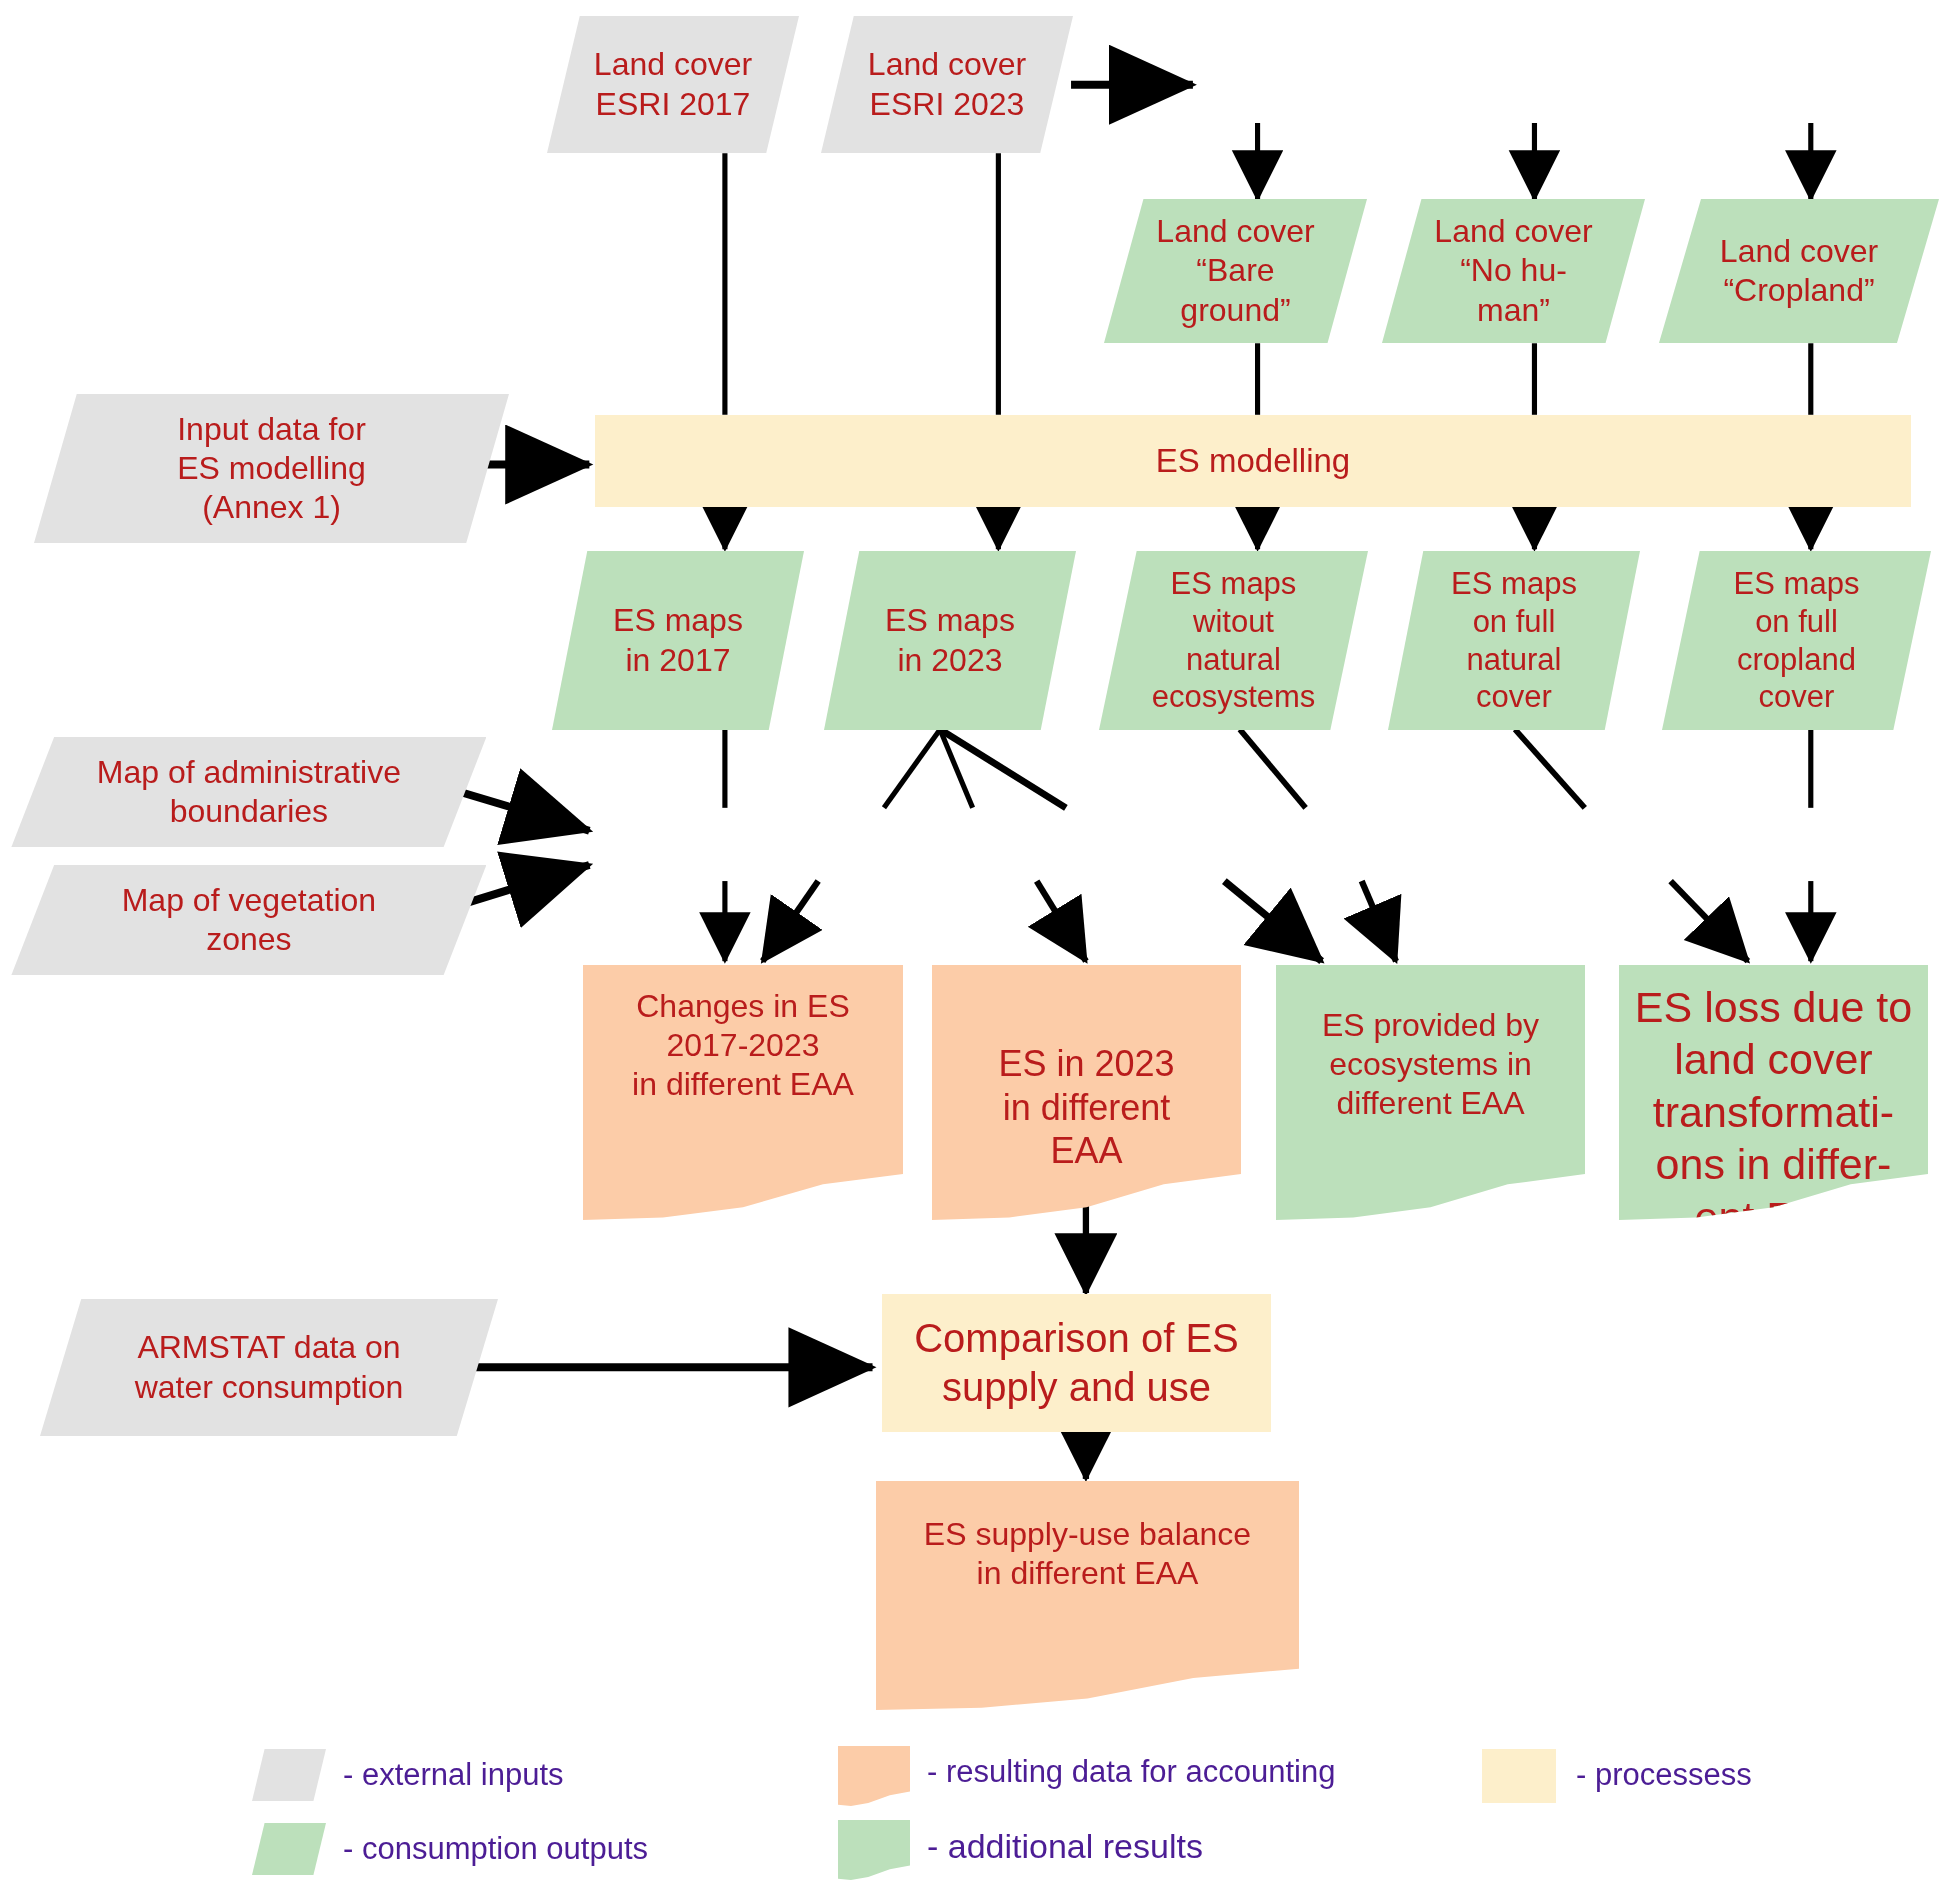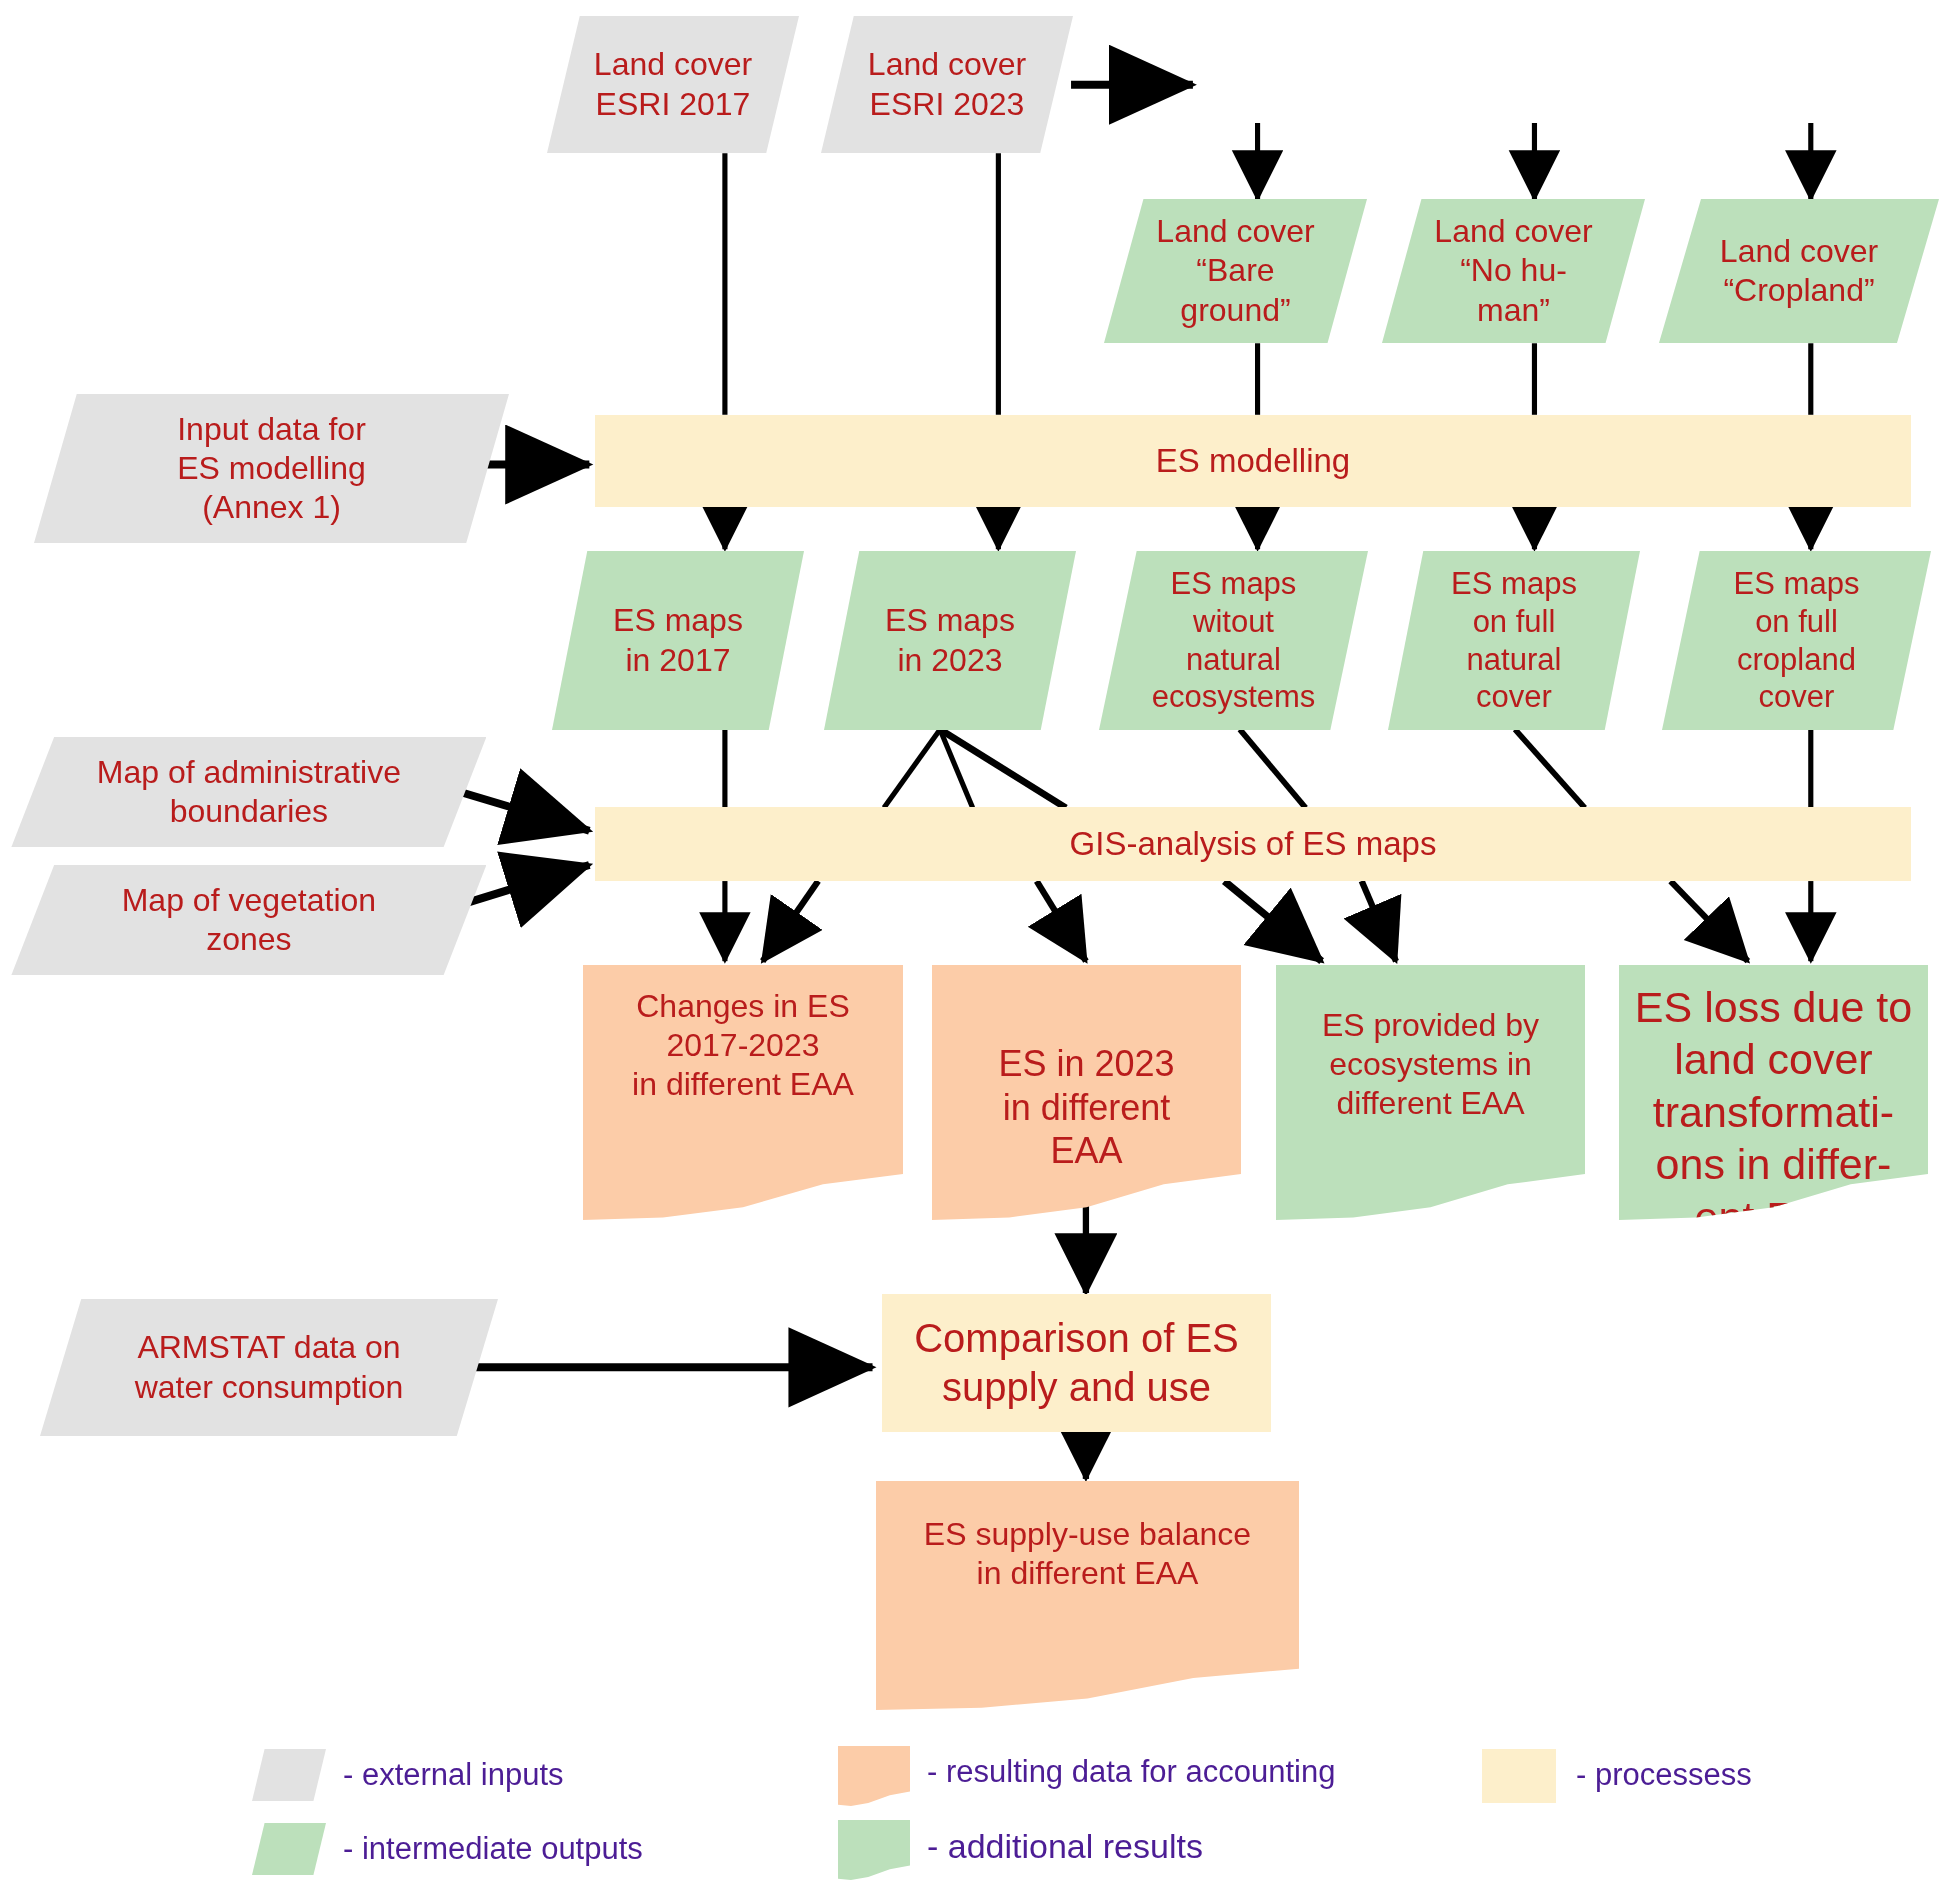--- a/index.html
+++ b/index.html
@@ -180,23 +180,20 @@
     <span class="txt">Map of administrative
 boundaries</span>
   </div>
 
   <div class="node" style="left:11.4px;top:865px;width:475px;height:110px;background:#E2E2E2;
               clip-path:polygon(9% 0,100% 0,91% 100%,0 100%);font-size:32px;">
     <span class="txt">Map of vegetation
 zones</span>
   </div>
 
-  <div class="node" style="left:595px;top:807px;width:1316px;height:74px;background:#FDEFCB;font-size:33px;">
-    <span class="txt">GIS-analysis of ES maps</span>
-  </div>
 
   <div class="node" style="left:583px;top:965px;width:320px;height:255px;background:#FCCCA8;
               clip-path:polygon(0 0,100% 0,100% 82%,75% 86%,50% 95%,25% 99%,0 100%);
               font-size:32px;align-items:flex-start;padding-top:22px;">
     <span class="txt">Changes in ES
 2017-2023
 in different EAA</span>
   </div>
 
   <div class="node" style="left:932px;top:965px;width:309px;height:255px;background:#FCCCA8;
@@ -251,21 +248,21 @@
 
     <div class="legend-swatch" style="left:838px;top:1746px;width:72px;height:60px;background:#FCCCA8;
                 clip-path:polygon(0 0,100% 0,100% 76%,72% 82%,42% 95%,18% 100%,0 98%);"></div>
     <div class="legend-text" style="left:927px;top:1746px;height:52px;font-size:31px;">- resulting data for accounting</div>
 
     <div class="legend-swatch" style="left:1482px;top:1749px;width:74px;height:54px;background:#FDEFCB;"></div>
     <div class="legend-text" style="left:1576px;top:1749px;height:52px;font-size:31px;">- processess</div>
 
     <div class="legend-swatch" style="left:252px;top:1823px;width:74px;height:52px;background:#BCE0BB;
                 clip-path:polygon(17% 0,100% 0,83% 100%,0 100%);"></div>
-    <div class="legend-text" style="left:343px;top:1823px;height:52px;font-size:31px;">- intermediate outputs</div>
+    <div class="legend-text" style="left:343px;top:1823px;height:52px;font-size:31px;">- consumption outputs</div>
 
     <div class="legend-swatch" style="left:838px;top:1820px;width:72px;height:60px;background:#BCE0BB;
                 clip-path:polygon(0 0,100% 0,100% 76%,72% 82%,42% 95%,18% 100%,0 98%);"></div>
     <div class="legend-text" style="left:927px;top:1820px;height:52px;font-size:34px;">- additional results</div>
 
   </div>
 
 </div>
 
 

